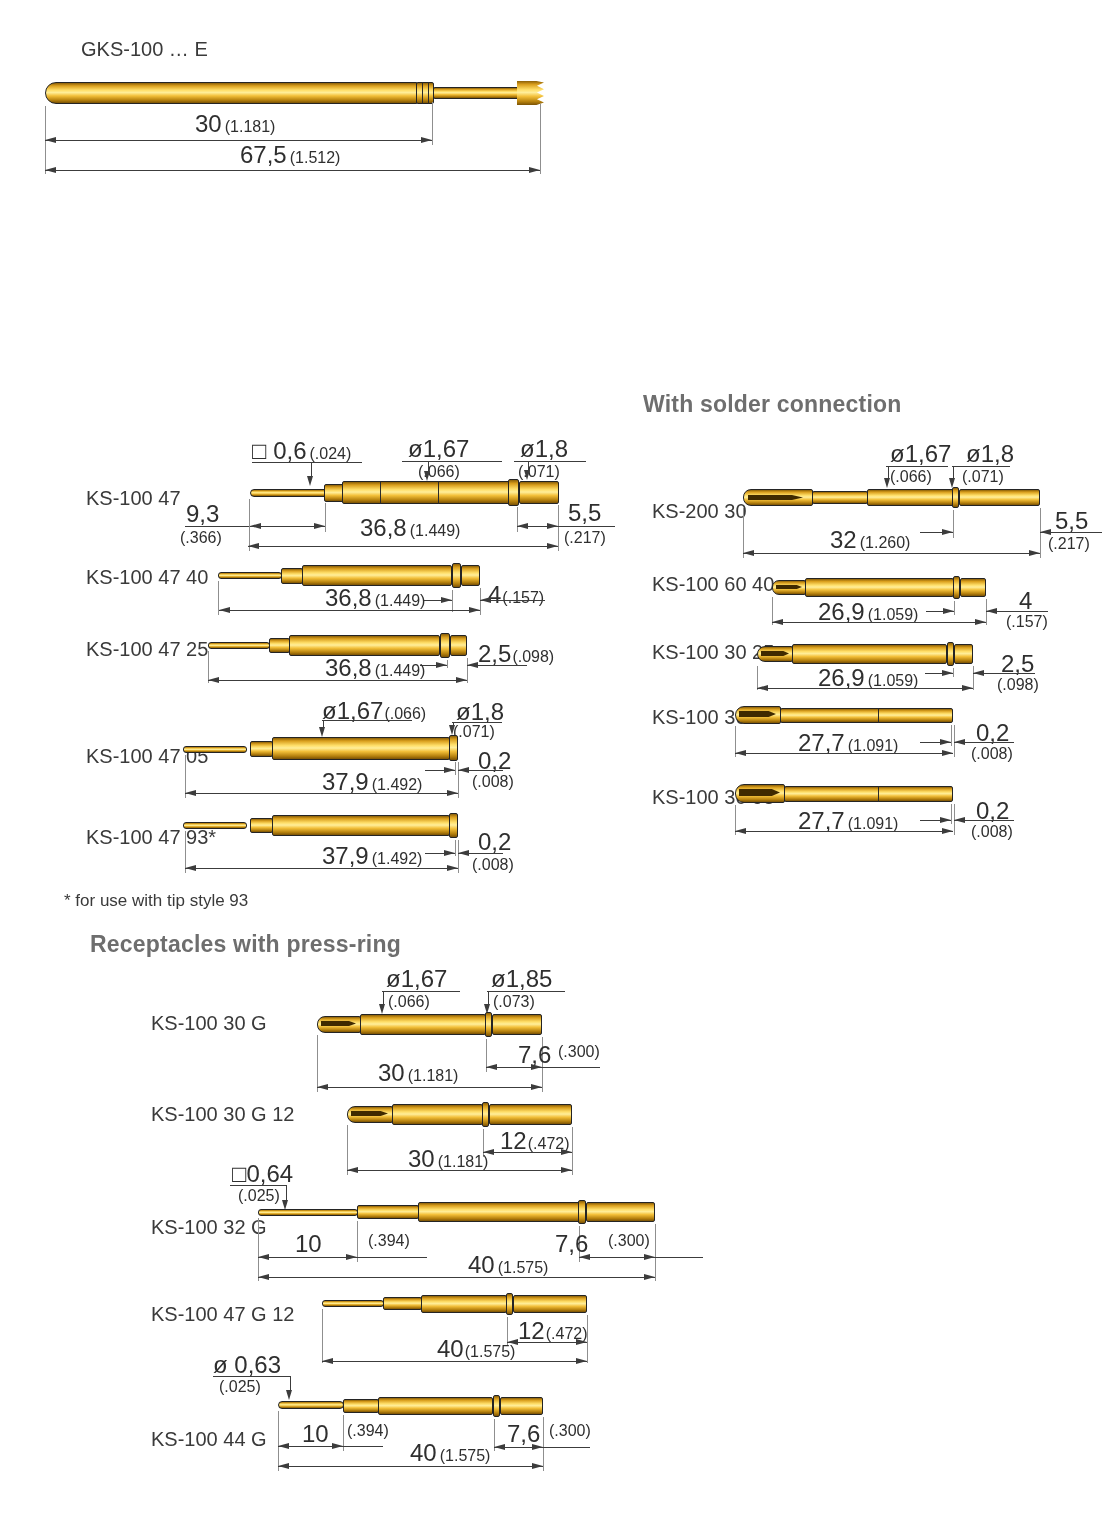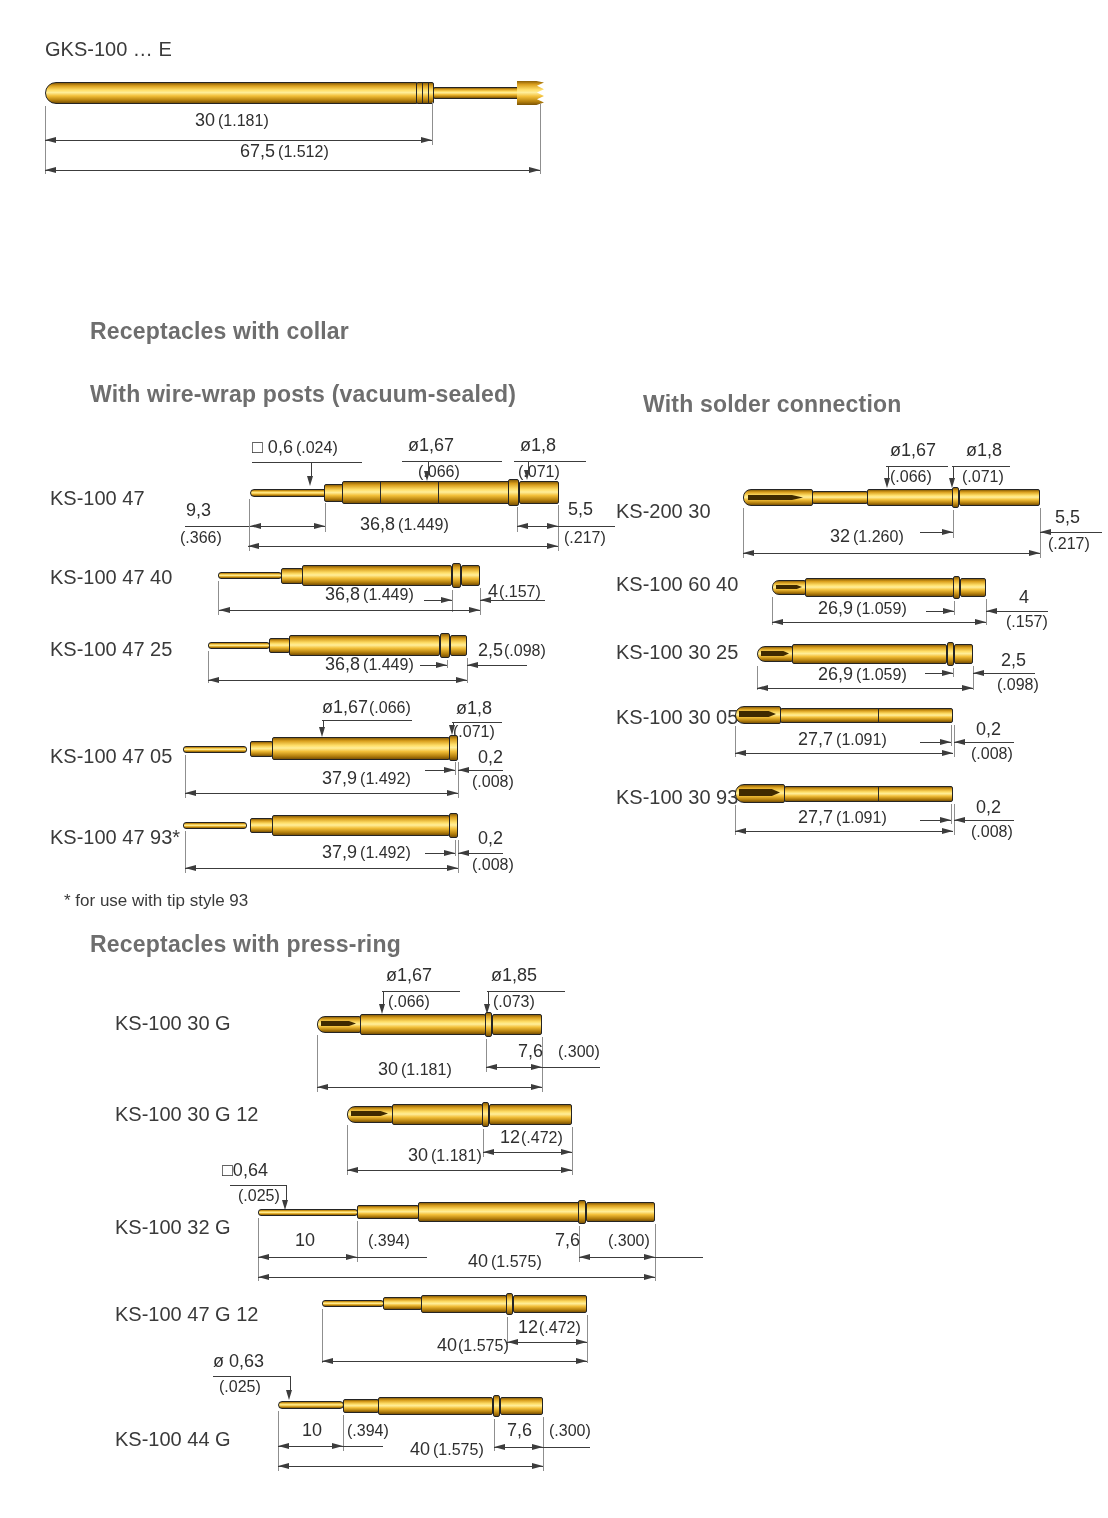--- a/index.html
+++ b/index.html
@@ -1,21 +1,21 @@
 <!DOCTYPE html>
 <html><head>
 <meta charset="utf-8">
 <style>
   html,body{margin:0;padding:0;background:#fff;}
   .cv{position:relative;width:1108px;height:1518px;background:#ffffff;font-family:"Liberation Sans",sans-serif;overflow:hidden;}
-  .lbl{position:absolute;font-size:20px;color:#3a3a3a;white-space:nowrap;}
+  .lbl{position:absolute;font-size:20px;color:#3a3a3a;white-space:nowrap;margin-left:36px;}
   .h2{position:absolute;font-size:23px;font-weight:700;color:#6e6e6e;white-space:nowrap;letter-spacing:.2px;}
   .fn{position:absolute;font-size:17px;color:#3a3a3a;white-space:nowrap;}
   .t{position:absolute;white-space:nowrap;color:#2f2f2f;line-height:1.05;}
-  .mm{font-size:18px;}
+  .mm{font-size:24px;}
   .in{font-size:16px;margin-left:3px;}
   .tight .in{margin-left:1px;}
   .bar{position:absolute;box-sizing:border-box;border:1.2px solid #242424;border-radius:2px;
        background:linear-gradient(180deg,#8a5f08 0%,#d99e1c 14%,#ffdf6a 36%,#ffee9a 48%,#f3c03a 64%,#b5800d 86%,#7a5205 100%);}
   .crown{position:absolute;background:linear-gradient(180deg,#8a5f08 0%,#d99e1c 14%,#ffdf6a 36%,#ffee9a 48%,#f3c03a 64%,#b5800d 86%,#7a5205 100%);
        clip-path:polygon(0 0,72% 0,100% 6%,74% 20%,100% 34%,74% 48%,100% 62%,74% 76%,100% 90%,72% 100%,0 100%);}
   .slot{position:absolute;background:#3f2a00;clip-path:polygon(0 0,80% 0,100% 50%,80% 100%,0 100%);}
   .dim{position:absolute;height:0;border-top:1.4px solid #3c3c3c;}
   .dim.aL::before{content:"";position:absolute;left:0;top:-4.1px;width:0;height:0;
        border-top:3.4px solid transparent;border-bottom:3.4px solid transparent;border-right:11px solid #3c3c3c;}
@@ -40,22 +40,20 @@
   <div class="bar" style="left:433px;top:87px;width:86px;height:12px"></div>
   <div class="crown" style="left:517px;top:81px;width:27px;height:24px"></div>
   <div class="ext" style="left:45px;top:106px;height:68px"></div>
   <div class="ext" style="left:432px;top:102px;height:43px"></div>
   <div class="ext" style="left:540px;top:104px;height:70px"></div>
   <div class="t" style="left:195px;top:111px"><span class="mm">30</span><span class="in">(1.181)</span></div>
   <div class="dim aL aR" style="left:45px;top:140px;width:387px"></div>
   <div class="t" style="left:240px;top:142px"><span class="mm">67,5</span><span class="in">(1.512)</span></div>
   <div class="dim aL aR" style="left:45px;top:170px;width:495px"></div>
 
-  <div class="h2" style="left:90px;top:318px">Receptacles with collar</div>
-  <div class="h2" style="left:90px;top:381px">With wire-wrap posts (vacuum-sealed)</div>
   <div class="h2" style="left:643px;top:391px">With solder connection</div>
 
   <div>
     <div class="lbl" style="left:50px;top:487px">KS-100 47</div>
     <div class="t" style="left:252px;top:438px"><span class="mm">□ 0,6</span><span class="in">(.024)</span></div>
     <div class="aln" style="left:252px;top:462px;width:110px"></div>
     <div class="ldr" style="left:311px;top:462px;height:14px"></div>
     <div class="adn" style="left:307px;top:476px"></div>
     <div class="t" style="left:408px;top:436px"><span class="mm">ø1,67</span></div>
     <div class="aln" style="left:402px;top:461px;width:100px"></div>
@@ -308,21 +306,21 @@
     <div class="ext" style="left:483px;top:1129px;height:28px"></div>
     <div class="ext" style="left:572px;top:1127px;height:48px"></div>
     <div class="t tight" style="left:500px;top:1128px"><span class="mm">12</span><span class="in">(.472)</span></div>
     <div class="dim aL aR" style="left:483px;top:1152px;width:89px"></div>
     <div class="t" style="left:408px;top:1146px"><span class="mm">30</span><span class="in">(1.181)</span></div>
     <div class="dim aL aR" style="left:347px;top:1170px;width:225px"></div>
   </div>
 
   <div>
     <div class="lbl" style="left:115px;top:1216px">KS-100 32 G</div>
-    <div class="t" style="left:222px;top:1161px"><span class="mm">□0,64</span></div>
+    <div class="t" style="left:232px;top:1161px"><span class="mm">□0,64</span></div>
     <div class="aln" style="left:230px;top:1185px;width:57px"></div>
     <div class="t" style="left:238px;top:1188px"><span class="in" style="margin-left:0">(.025)</span></div>
     <div class="ldr" style="left:286px;top:1185px;height:17px"></div>
     <div class="adn" style="left:282px;top:1200px"></div>
     <div class="bar" style="left:258px;top:1209px;width:100px;height:7px;border-radius:3px"></div>
     <div class="bar" style="left:357px;top:1205px;width:62px;height:14px"></div>
     <div class="bar" style="left:418px;top:1202px;width:162px;height:20px"></div>
     <div class="bar" style="left:578px;top:1200px;width:8px;height:24px"></div>
     <div class="bar" style="left:586px;top:1202px;width:69px;height:20px"></div>
     <div class="ext" style="left:258px;top:1218px;height:63px"></div>

